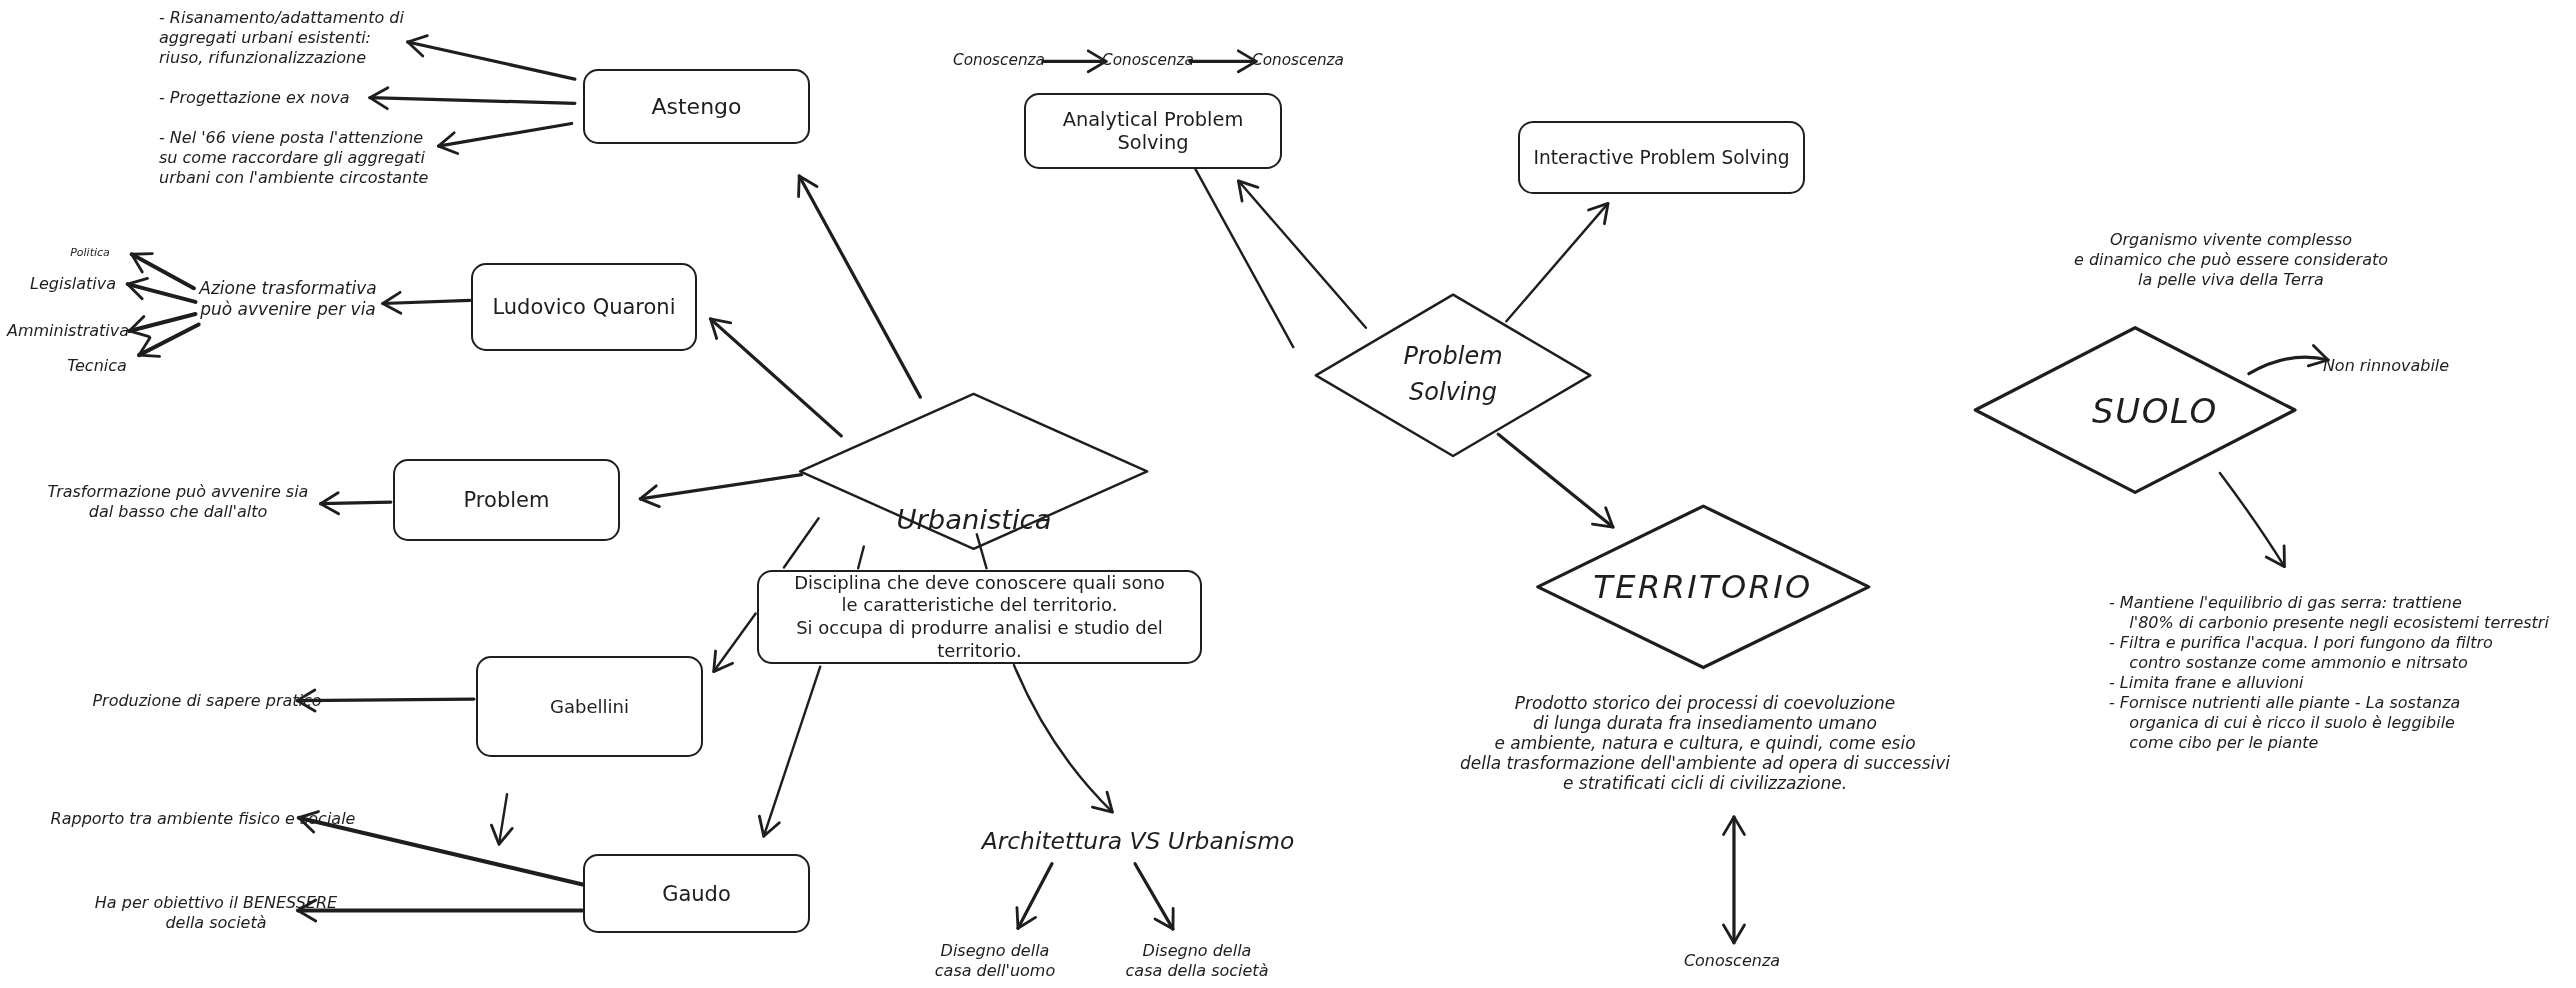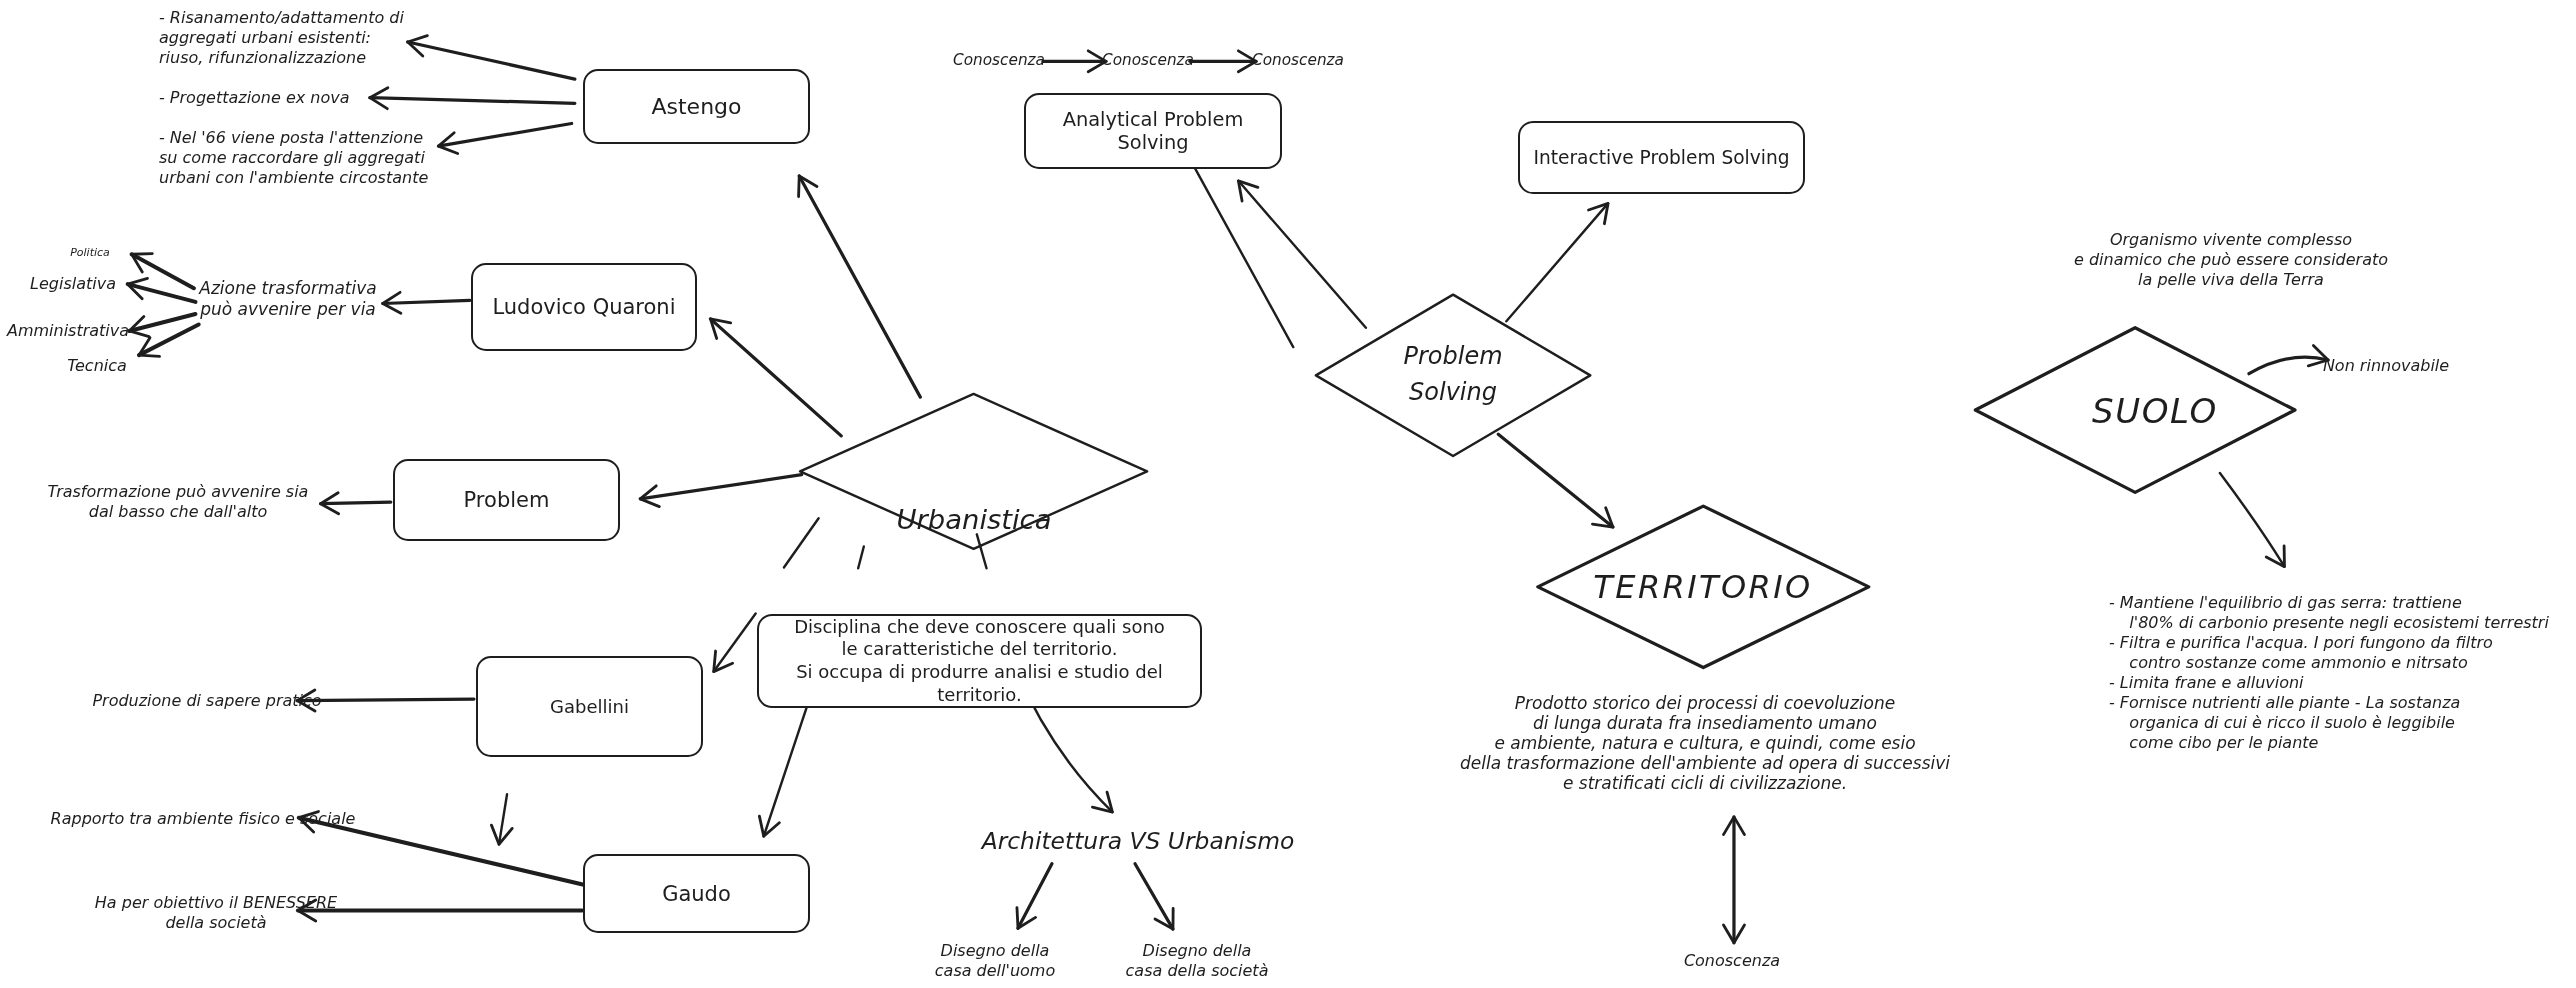--- a/index.html
+++ b/index.html
@@ -103,21 +103,21 @@
     <path class="w4" d="M 2148,1012 L 2148,1168" marker-start="url(#ah)" marker-end="url(#ah)"></path>
     <path class="w4" d="M 2786,463 C 2820,443 2852,438 2884,446" marker-end="url(#ah)"></path>
     <path class="w3" d="M 2750,586 Q 2798,650 2830,702" marker-end="url(#ah)"></path>
   </svg>
 
   <div class="node" style="left:583px; top:69px; width:227px; height:75px; font-size:22px;">Astengo</div>
   <div class="node" style="left:471px; top:263px; width:226px; height:88px; font-size:21px;">Ludovico Quaroni</div>
   <div class="node" style="left:393px; top:459px; width:227px; height:82px; font-size:21px;">Problem</div>
   <div class="node" style="left:476px; top:656px; width:227px; height:101px; font-size:18px;">Gabellini</div>
   <div class="node" style="left:583px; top:854px; width:227px; height:79px; font-size:21px;">Gaudo</div>
-  <div class="node" style="left:757px; top:570px; width:445px; height:94px; font-size:18px; line-height:22.6px;margin-top:44px;">Disciplina che deve conoscere quali sono
+  <div class="node" style="left:757px; top:570px; width:445px; height:94px; font-size:18px; line-height:22.6px;">Disciplina che deve conoscere quali sono
 le caratteristiche del territorio.
 Si occupa di produrre analisi e studio del territorio.</div>
   <div class="node" style="left:1024px; top:93px; width:258px; height:76px; font-size:19.4px;">Analytical Problem Solving</div>
   <div class="node" style="left:1518px; top:121px; width:287px; height:73px; font-size:18.6px;">Interactive Problem Solving</div>
 
   <div class="txt ctr" style="left:974px; top:472px; font-size:27.4px;margin-top:48px;">Urbanistica</div>
   <div class="txt ctr" style="left:1453px; top:374px; font-size:24px; line-height:36px;">Problem
 Solving</div>
   <div class="txt ctr" style="left:1703px; top:587px; font-size:32px; letter-spacing:2.4px;">TERRITORIO</div>
   <div class="txt ctr it" style="left:2133px; top:411px; font-size:34px; letter-spacing:1.6px;">SUOLO</div>

